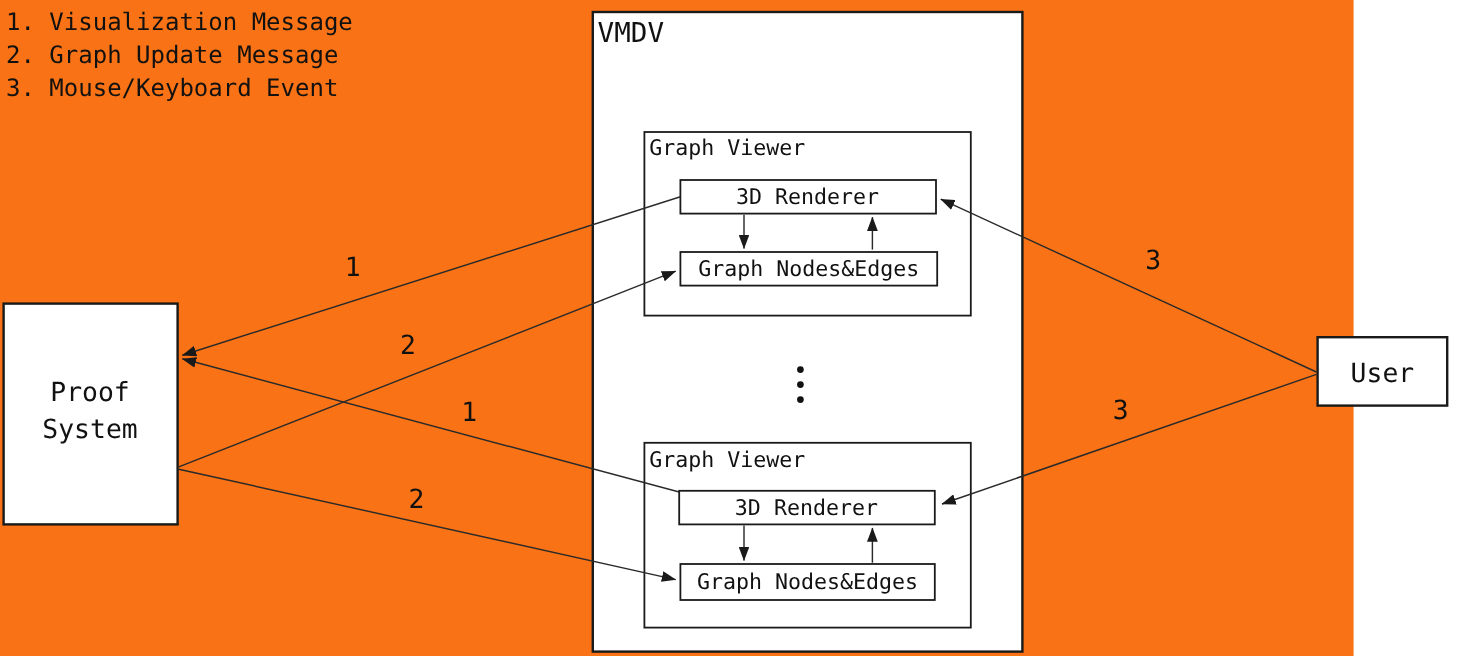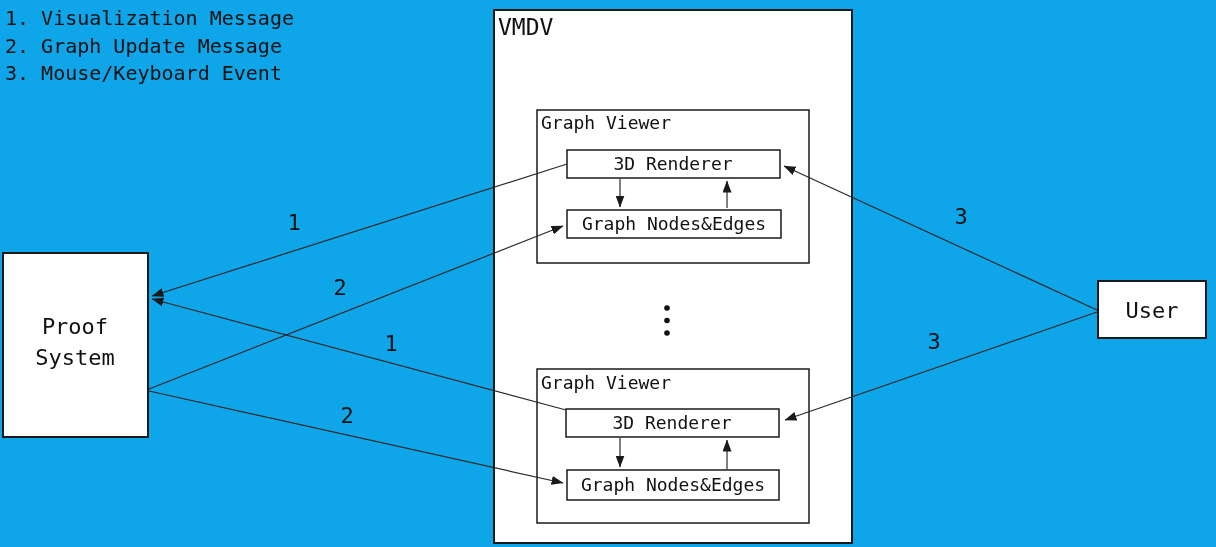--- a/index.html
+++ b/index.html
@@ -6,23 +6,23 @@
     margin: 0;
     padding: 0;
     background: #ffffff;
     width: 1216px;
     height: 547px;
     overflow: hidden;
     font-family: "DejaVu Sans Mono", "Liberation Mono", monospace;
   }
   #diagram-root {
     position: relative;
-    width: 1216px;
+    width: 1128px;
     height: 547px;
-    background: #0ea5e9;
+    background: #f97316;
   }
   svg text {
     fill: #111111;
     font-family: "DejaVu Sans Mono", "Liberation Mono", monospace;
   }
   .legend-text   { font-size: 20px; }
   .vmdv-title    { font-size: 23px; }
   .viewer-title  { font-size: 18px; }
   .box-label     { font-size: 18px; }
   .big-label     { font-size: 22px; }

